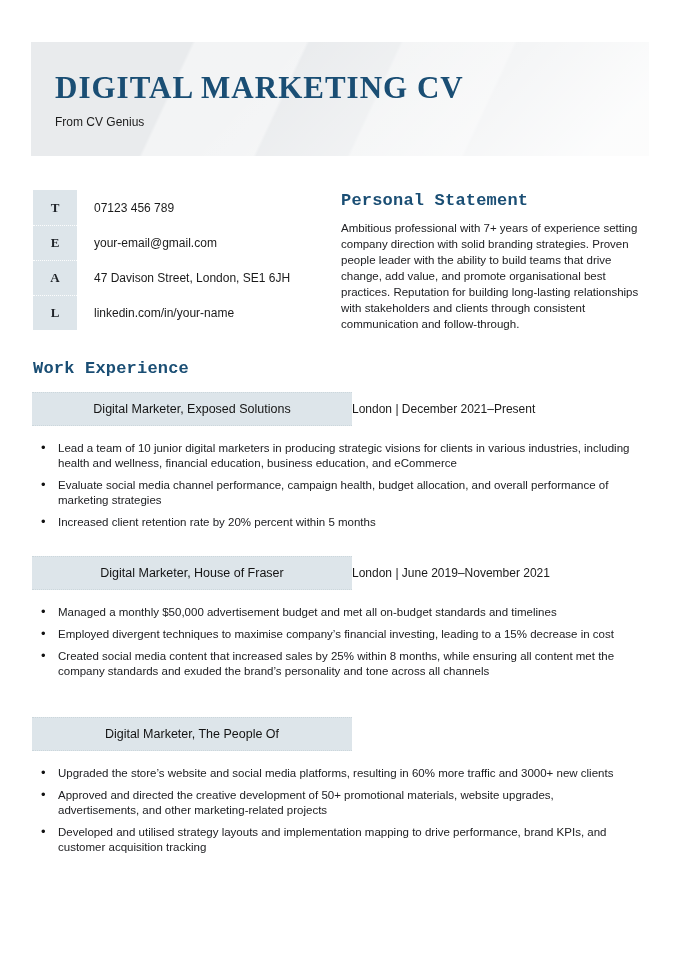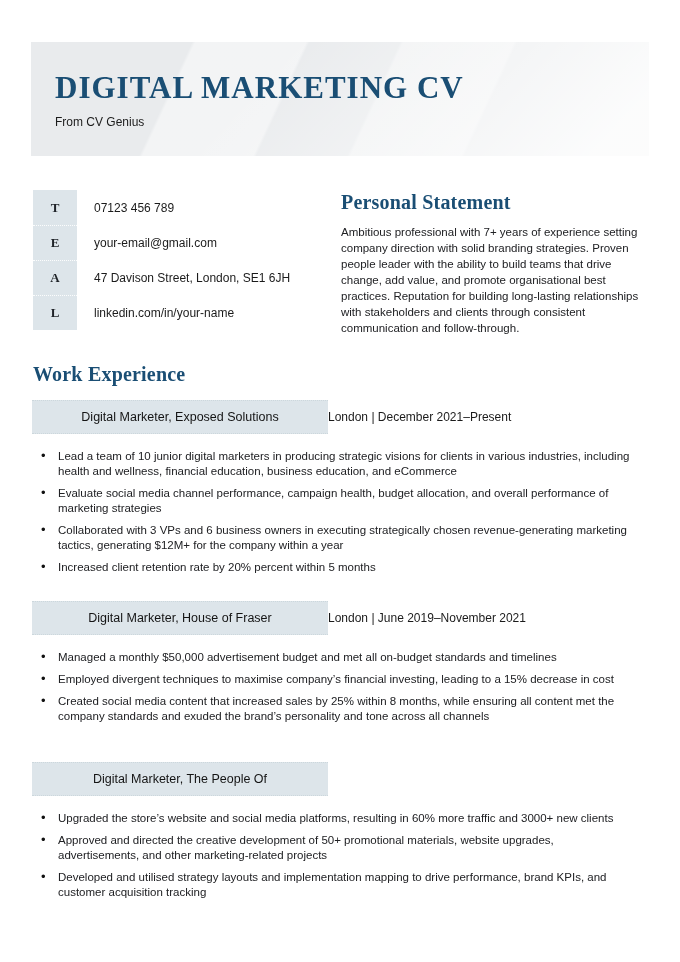--- a/index.html
+++ b/index.html
@@ -52,42 +52,42 @@
     display:flex;align-items:center;justify-content:center;
     font-family:"Liberation Serif","DejaVu Serif",serif;
     font-weight:bold;font-size:13px;color:#1f2328;
   }
   .crow + .crow .ckey{border-top:1px dotted rgba(255,255,255,0.9);}
   .cval{padding-left:17px;font-size:12px;color:#1b1b1b;}
 
   .statement{flex:1;padding-top:1px;}
   .statement h2, .work h2{
     margin:0;
-    font-family:Liberation Serif, serif;
-    font-weight:bold;font-size:20px;
+    font-family:Liberation Mono, monospace;
+    font-weight:bold;font-size:17px;
     color:var(--accent);
     letter-spacing:0.2px;
   }
   .statement p{
     margin:10px 0 0 0;
     max-width:305px;
     font-size:11.5px;line-height:16px;
     color:var(--body-ink);
   }
 
   
   .work{margin-top:27px;}
   .work h2{margin-left:33px;}
   .job{margin-top:26px;}
   .job:first-of-type{margin-top:14px;}
   .job:last-of-type{margin-top:38px;}
 
   .jobhead{display:flex;align-items:stretch;margin-left:32px;height:34px;}
   .jobtitle-box{
-    width:296px;
+    width:320px;
     background:var(--panel);
     border-top:1px dotted #ccd7dc;
     border-bottom:1px dotted #ccd7dc;
     display:flex;align-items:center;justify-content:center;
     font-size:12.5px;color:#141414;
   }
   .jobmeta{
     margin-left:0;
     display:flex;align-items:center;
     font-size:12px;color:#1b1b1b;
@@ -157,21 +157,20 @@
     <article class="job">
       <div class="jobhead">
         <div class="jobtitle-box">
           <span>Digital Marketer, Exposed Solutions</span>
         </div>
         <div class="jobmeta">London | December 2021–Present</div>
       </div>
       <ul class="bullets">
         <li>Lead a team of 10 junior digital marketers in producing strategic visions for clients in various industries, including health and wellness, financial education, business education, and eCommerce</li>
         <li>Evaluate social media channel performance, campaign health, budget allocation, and overall performance of marketing strategies</li>
-        <li>Collaborated with 3 VPs and 6 business owners in executing strategically chosen revenue-generating marketing tactics, generating $12M+ for the company within a year</li>
         <li>Increased client retention rate by 20% percent within 5 months</li>
       </ul>
     </article>
 
     <article class="job">
       <div class="jobhead">
         <div class="jobtitle-box">
           <span>Digital Marketer, House of Fraser</span>
         </div>
         <div class="jobmeta">London | June 2019–November 2021</div>

